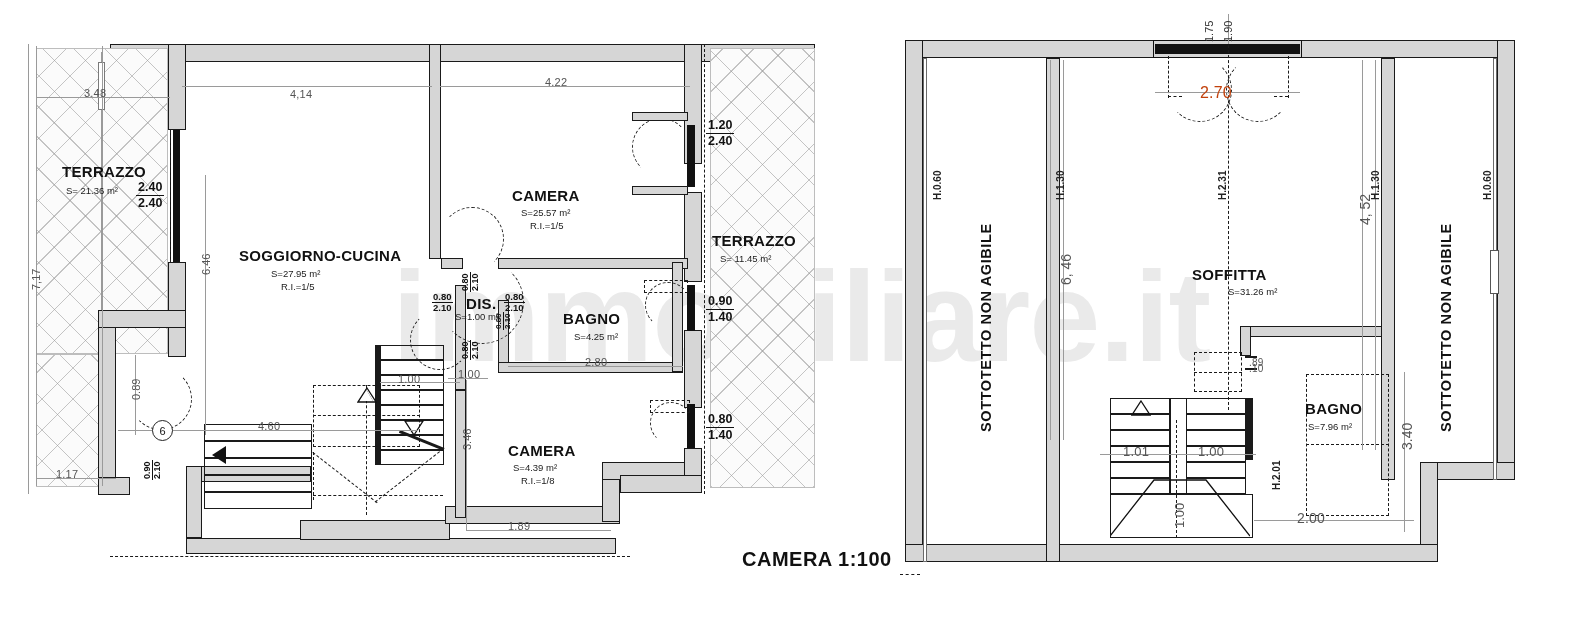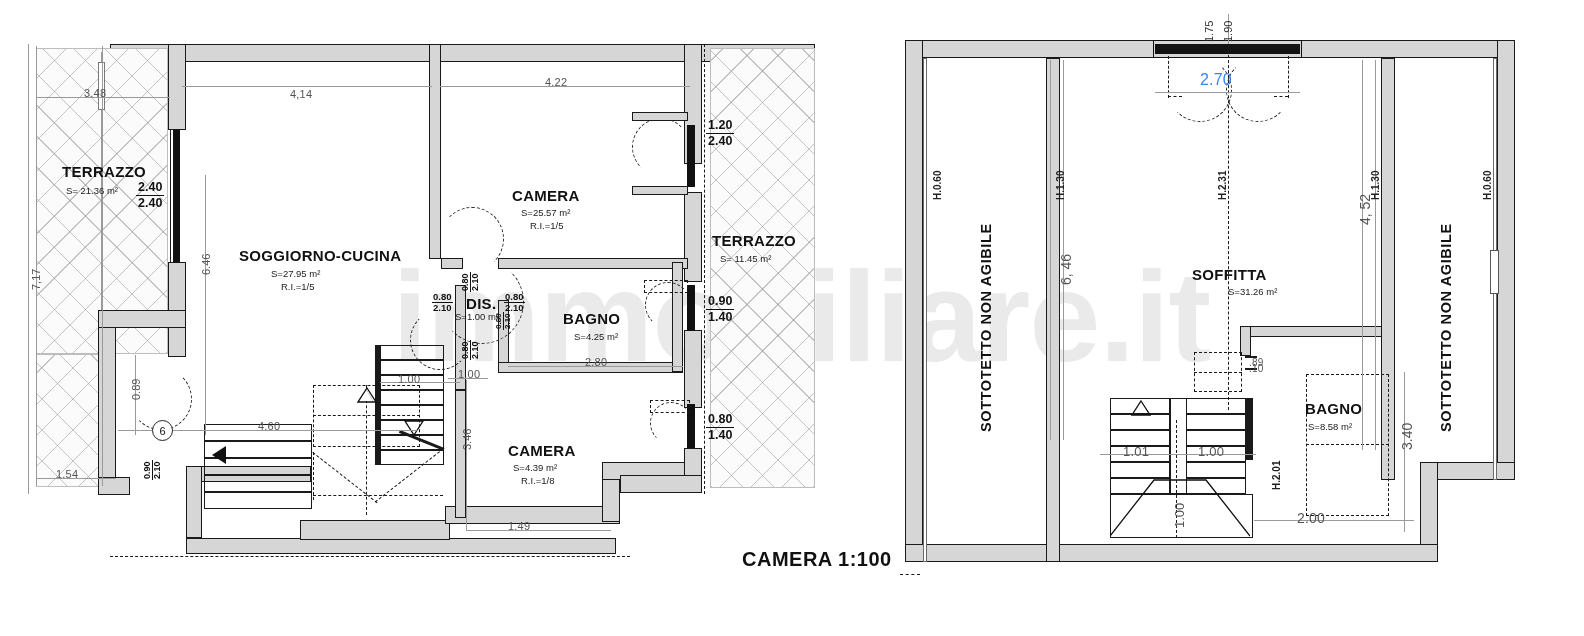--- a/index.html
+++ b/index.html
@@ -189,24 +189,24 @@
 
   <div class="tick" style="left:36px;top:46px;height:440px;"></div>
   <div class="tick" style="left:205px;top:175px;height:260px;"></div>
   <div class="tick" style="left:466px;top:380px;height:150px;"></div>
   <div class="tick" style="left:135px;top:355px;height:80px;"></div>
   <div class="tick" style="left:102px;top:46px;height:440px;"></div>
 
   <div class="dim" style="left:290px;top:88px;">4,14</div>
   <div class="dim" style="left:545px;top:76px;">4.22</div>
   <div class="dim" style="left:84px;top:87px;">3.48</div>
-  <div class="dim" style="left:56px;top:468px;">1.54</div>
+  <div class="dim" style="left:56px;top:468px;">1.17</div>
   <div class="dim" style="left:258px;top:420px;">4.60</div>
   <div class="dim" style="left:585px;top:356px;">2.80</div>
-  <div class="dim" style="left:508px;top:520px;">1.49</div>
+  <div class="dim" style="left:508px;top:520px;">1.89</div>
   <div class="dim" style="left:398px;top:373px;">1.00</div>
   <div class="dim" style="left:458px;top:368px;">1.00</div>
 
   <div class="dimv" style="left:30px;top:290px;">7,17</div>
   <div class="dimv" style="left:200px;top:275px;">6.46</div>
   <div class="dimv" style="left:461px;top:450px;">3.46</div>
   <div class="dimv" style="left:130px;top:400px;">0.89</div>
 
   <div class="roomname" style="left:62px;top:163px;">TERRAZZO</div>
   <div class="roomsub" style="left:66px;top:185px;">S= 21.36 m²</div>
@@ -364,30 +364,30 @@
   <div class="hlab" style="left:932px;top:200px;">H.0.60</div>
   <div class="hlab" style="left:1482px;top:200px;">H.0.60</div>
   <div class="hlab" style="left:1055px;top:200px;">H.1.30</div>
   <div class="hlab" style="left:1217px;top:200px;">H.2.31</div>
   <div class="hlab" style="left:1370px;top:200px;">H.1.30</div>
   <div class="hlab" style="left:1271px;top:490px;">H.2.01</div>
 
   <div class="roomname" style="left:1192px;top:266px;">SOFFITTA</div>
   <div class="roomsub" style="left:1228px;top:286px;">S=31.26 m²</div>
   <div class="roomname" style="left:1305px;top:400px;">BAGNO</div>
-  <div class="roomsub" style="left:1308px;top:421px;">S=8.58 m²</div>
+  <div class="roomsub" style="left:1308px;top:421px;">S=7.96 m²</div>
 
   <div class="dimv" style="left:1058px;top:285px;font-size:14px;">6, 46</div>
   <div class="dimv" style="left:1357px;top:225px;font-size:14px;">4, 52</div>
   <div class="dimv" style="left:1399px;top:450px;font-size:14px;">3.40</div>
   <div class="dim" style="left:1297px;top:510px;font-size:14px;">2.00</div>
   <div class="dim" style="left:1123px;top:444px;font-size:13px;">1.01</div>
   <div class="dim" style="left:1198px;top:444px;font-size:13px;">1.00</div>
   <div class="dimv" style="left:1172px;top:528px;font-size:13px;">1.00</div>
-  <div class="dim" style="left:1200px;top:71px;font-size:16px;color:#3b82f6;">2.70</div>
+  <div class="dim" style="left:1200px;top:84px;font-size:16px;color:#c2410c;">2.70</div>
   <div class="dim" style="left:1249px;top:350px;font-size:10px;margin-top:7px;">.89</div>
   <div class="dim" style="left:1249px;top:363px;font-size:10px;">.10</div>
 
   <div class="dimv" style="left:1203px;top:42px;font-size:11px;color:#333;">1.75</div>
   <div class="dimv" style="left:1222px;top:42px;font-size:11px;color:#333;">1.90</div>
 
   <div class="dash" style="left:900px;top:574px;width:20px;"></div>
 </div>
 
 </body></html>

